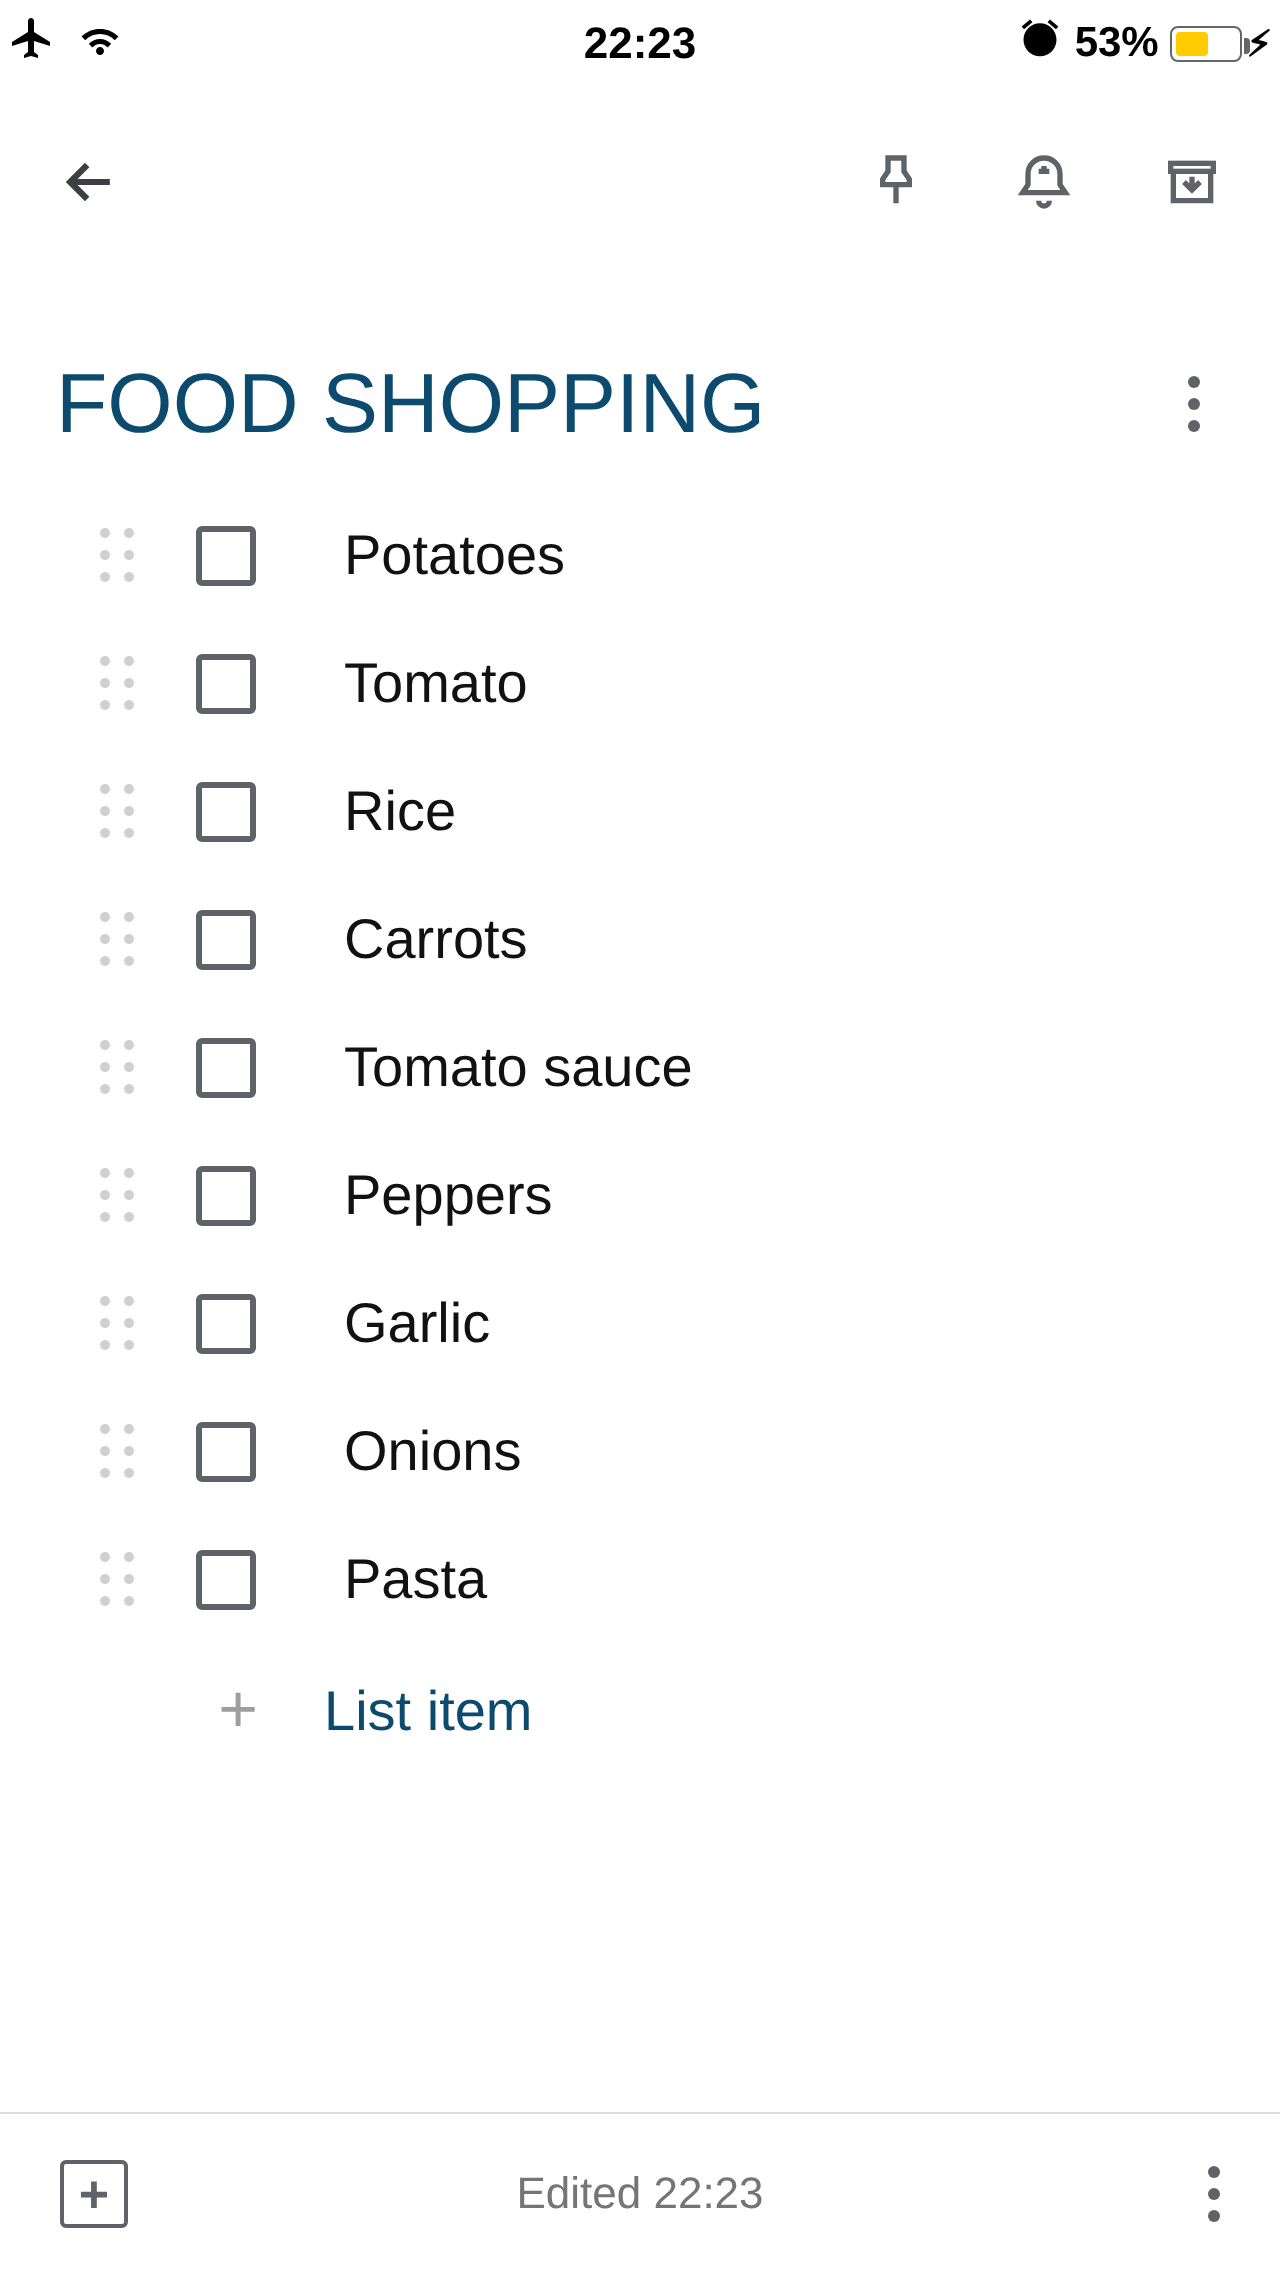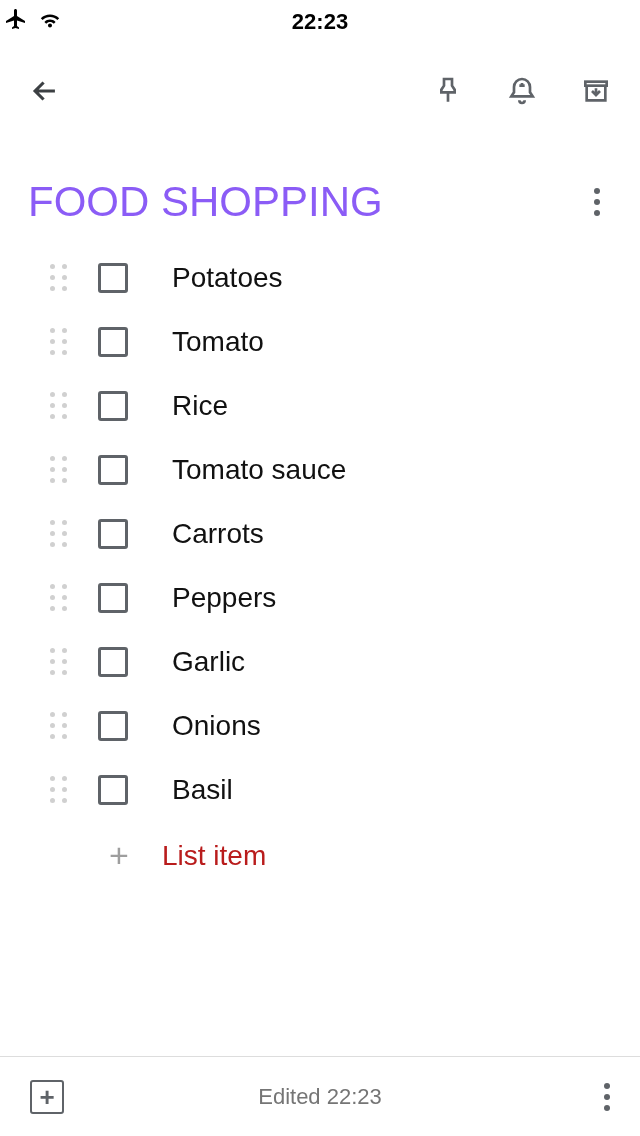--- a/index.html
+++ b/index.html
@@ -68,21 +68,21 @@
   .title-row {
     display: flex;
     align-items: center;
     justify-content: space-between;
     padding: 60px 40px 10px 28px;
   }
   .note-title {
     font-size: 42px;
     font-weight: 400;
     letter-spacing: 0px;
-    color: #8b5cf6;
+    color: #0c4a6e;
   }
   .more-dots {
     color: #5f6368;
     display: flex;
     flex-direction: column;
     gap: 5px;
   }
   .more-dots span {
     width: 6px; height: 6px;
     background: #5f6368;
@@ -131,21 +131,21 @@
   .plus-sm {
     font-size: 34px;
     color: #9e9e9e;
     width: 30px;
     text-align: center;
     font-weight: 300;
   }
   .new-item-label {
     font-size: 28px;
     margin-left: 28px;
-    color: #b91c1c;
+    color: #0c4a6e;
   }
 
   
   .bottom-bar {
     position: absolute;
     bottom: 0; left: 0; right: 0;
     height: 80px;
     border-top: 1px solid #ddd;
     background: #fff;
     display: flex;
@@ -182,20 +182,34 @@
           <path d="M21 16v-2l-8-5V3.5c0-.83-.67-1.5-1.5-1.5S10 2.67 10 3.5V9l-8 5v2l8-2.5V19l-2 1.5V22l3.5-1 3.5 1v-1.5L13 19v-5.5l8 2.5z"></path>
         </svg>
     </span>
     <span>
       <svg width="24" height="20" viewBox="0 0 24 20" fill="#000">
           <path d="M12 18.5c1.1 0 2-.9 2-2s-.9-2-2-2-2 .9-2 2 .9 2 2 2zm-5.6-5.6l1.8 1.8C9.3 13.6 10.6 13 12 13s2.7.6 3.8 1.7l1.8-1.8C16 11.3 14.1 10.5 12 10.5s-4 .8-5.6 2.4zM2.8 9.3l1.8 1.8C6.6 9.1 9.2 8 12 8s5.4 1.1 7.4 3.1l1.8-1.8C18.6 6.7 15.4 5.5 12 5.5S5.4 6.7 2.8 9.3z"></path>
         </svg>
     </span>
   </div>
   <div class="status-center">22:23</div>
+  <div class="status-right">
+    <span>
+      <svg width="22" height="22" viewBox="0 0 24 24" fill="#000">
+          <path d="M22 5.72l-4.6-3.86-1.29 1.53 4.6 3.86L22 5.72zM7.88 3.39L6.6 1.86 2 5.71l1.29 1.53 4.59-3.85zM12 4c-4.97 0-9 4.03-9 9s4.02 9 9 9c4.97 0 9-4.03 9-9s-4.03-9-9-9z"></path>
+        </svg>
+    </span>
+    <span style="font-size:21px;">53%</span>
+    <div class="battery-wrap">
+      <div class="battery">
+          <div class="battery-fill"></div>
+        </div>
+      <span style="font-size:18px;">⚡︎</span>
+    </div>
+  </div>
 </div>
 
 <div class="app-toolbar">
   <div class="icon-btn">
     <svg width="34" height="34" viewBox="0 0 24 24" fill="none" stroke="#3c4043" stroke-width="2.2">
         <path d="M19 12H5M11 18l-6-6 6-6"></path>
       </svg>
   </div>
   <div class="toolbar-right">
     <div class="icon-btn">
@@ -266,44 +280,44 @@
     <div class="list-item">
       <div class="drag-handle">
         <span></span>
         <span></span>
         <span></span>
         <span></span>
         <span></span>
         <span></span>
       </div>
       <div class="checkbox"></div>
+      <div class="item-label">Carrots</div>
+    </div>
+    <div class="list-item">
+      <div class="drag-handle">
+        <span></span>
+        <span></span>
+        <span></span>
+        <span></span>
+        <span></span>
+        <span></span>
+      </div>
+      <div class="checkbox"></div>
       <div class="item-label">Tomato sauce</div>
     </div>
     <div class="list-item">
       <div class="drag-handle">
         <span></span>
         <span></span>
         <span></span>
         <span></span>
         <span></span>
         <span></span>
       </div>
       <div class="checkbox"></div>
-      <div class="item-label">Carrots</div>
-    </div>
-    <div class="list-item">
-      <div class="drag-handle">
-        <span></span>
-        <span></span>
-        <span></span>
-        <span></span>
-        <span></span>
-        <span></span>
-      </div>
-      <div class="checkbox"></div>
       <div class="item-label">Peppers</div>
     </div>
     <div class="list-item">
       <div class="drag-handle">
         <span></span>
         <span></span>
         <span></span>
         <span></span>
         <span></span>
         <span></span>
@@ -326,21 +340,21 @@
     <div class="list-item">
       <div class="drag-handle">
         <span></span>
         <span></span>
         <span></span>
         <span></span>
         <span></span>
         <span></span>
       </div>
       <div class="checkbox"></div>
-      <div class="item-label">Basil</div>
+      <div class="item-label">Pasta</div>
     </div>
   </div>
 
 <div class="new-item">
   <div class="plus-sm">+</div>
   <div class="new-item-label">List item</div>
 </div>
 
 <div class="bottom-bar">
   <div class="add-box">

